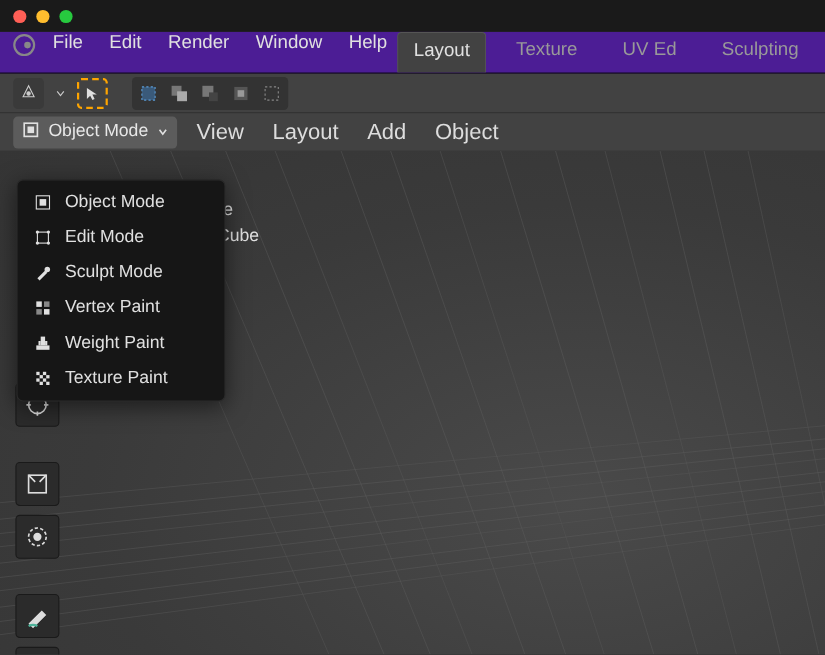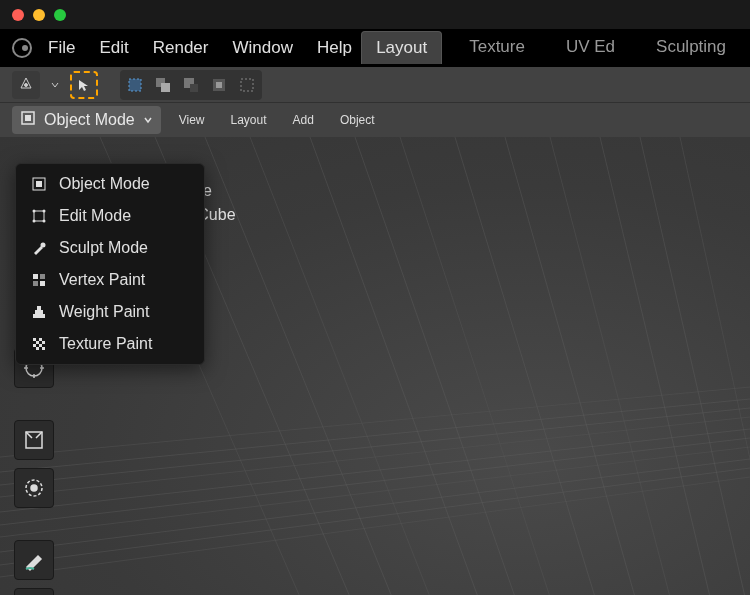--- a/index.html
+++ b/index.html
@@ -6,42 +6,42 @@
 body { width: 750px; height: 595px; background: #393939; overflow: hidden; position: relative; }
 
 
 .titlebar { height: 29px; background: #1a1a1a; display: flex; align-items: center; padding-left: 12px; gap: 9px; }
 .traffic-light { width: 12px; height: 12px; border-radius: 50%; }
 .tl-red { background: #ff5f56; }
 .tl-yellow { background: #ffbd2e; }
 .tl-green { background: #27c93f; }
 
 
-.menubar { height: 38px; background: #000000; display: flex; align-items: center; padding: 0 10px; border-bottom: 1px solid #000; }
+.menubar { height: 38px; background: #4c1d95; display: flex; padding: 0 10px; border-bottom: 1px solid #000; }
 .logo { width: 24px; height: 24px; margin-right: 14px; display:flex; align-items:center; justify-content:center; }
 .menubar-items { display: flex; gap: 24px; }
 .menubar-item { color: #e0e0e0; font-size: 17px; cursor: pointer; }
 .menubar-spacer { flex: 1; }
 .workspace-tabs { display: flex; gap: 13px; }
 .ws-tab { color: #999; font-size: 17px; padding: 6px 14px; cursor: pointer; border-radius: 4px 4px 0 0; }
 .ws-tab.active { background: #424242; color: #e0e0e0; border: 1px solid #555; border-bottom: none; }
 
 
 .toolbar { height: 36px; background: #424242; display: flex; align-items: center; padding: 0 12px; gap: 10px; border-bottom: 1px solid #303030; }
 .tb-btn { width: 28px; height: 28px; background: #3a3a3a; border-radius: 4px; display: flex; align-items: center; justify-content: center; cursor: pointer; }
 .tb-btn svg { stroke: #ccc; fill: none; }
 .cursor-box { width: 28px; height: 28px; border: 2px dashed #ffa500; border-radius: 4px; display:flex; align-items:center; justify-content:center; }
 .cursor-box svg { fill:#e0e0e0; }
 .marquee-group { display: flex; gap: 2px; margin-left:12px; background:#333; border-radius:4px; padding:2px; }
 .marquee-btn { width: 26px; height: 26px; display:flex; align-items:center; justify-content:center; cursor:pointer; }
 
 
 .header-row { height: 34px; background: #424242; display: flex; align-items: center; padding: 0 12px; gap: 10px; position: relative; }
 .mode-dropdown { background: #5c5c5c; color: #e8e8e8; display: flex; align-items: center; gap: 8px; padding: 4px 8px; border-radius: 4px; font-size: 16px; cursor: pointer; }
-.header-menu { color: #ddd; font-size: 12px; padding: 4px 8px; cursor: pointer; border-radius:4px; }
+.header-menu { color: #ddd; font-size: 20px; padding: 4px 8px; cursor: pointer; border-radius:4px; }
 
 
 .viewport { position: absolute; top: 137px; left: 0; right: 0; bottom: 0; background: radial-gradient(ellipse at 70% 70%, #4a4a4a 0%, #3a3a3a 60%, #353535 100%); overflow:hidden; }
 .grid-lines { position:absolute; inset:0; }
 .viewport-overlay { position: absolute; top: 42px; left: 90px; color: #e0e0e0; font-size: 16px; line-height: 1.5; }
 
 
 .tool-strip { position: absolute; top: 160px; left: 14px; display: flex; flex-direction: column; gap: 8px; z-index: 5; }
 .tool-strip-btn { width: 40px; height: 40px; background: #2b2b2b; border-radius: 4px; display:flex; align-items:center; justify-content:center; cursor:pointer; border:1px solid #1a1a1a; }
 .tool-strip-btn svg { stroke:#ddd; fill:none; stroke-width:1.5; }

